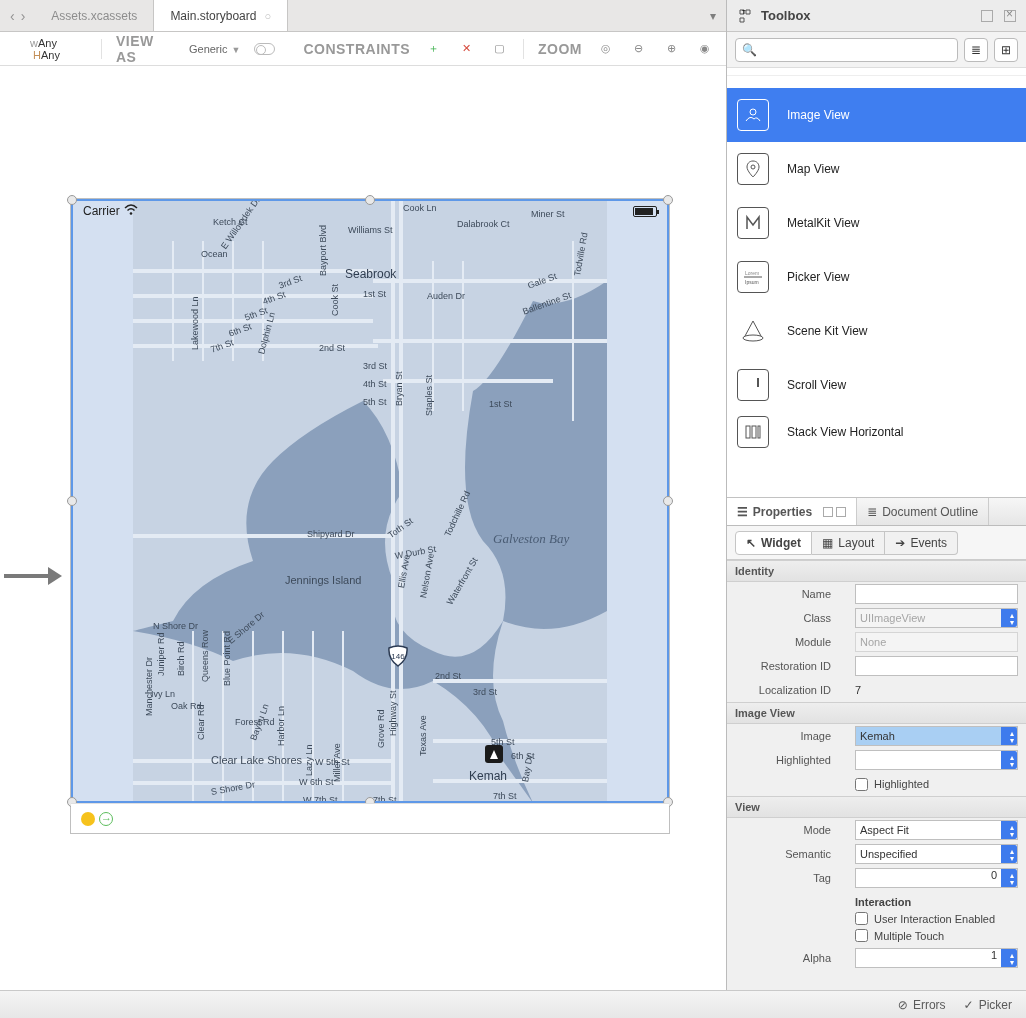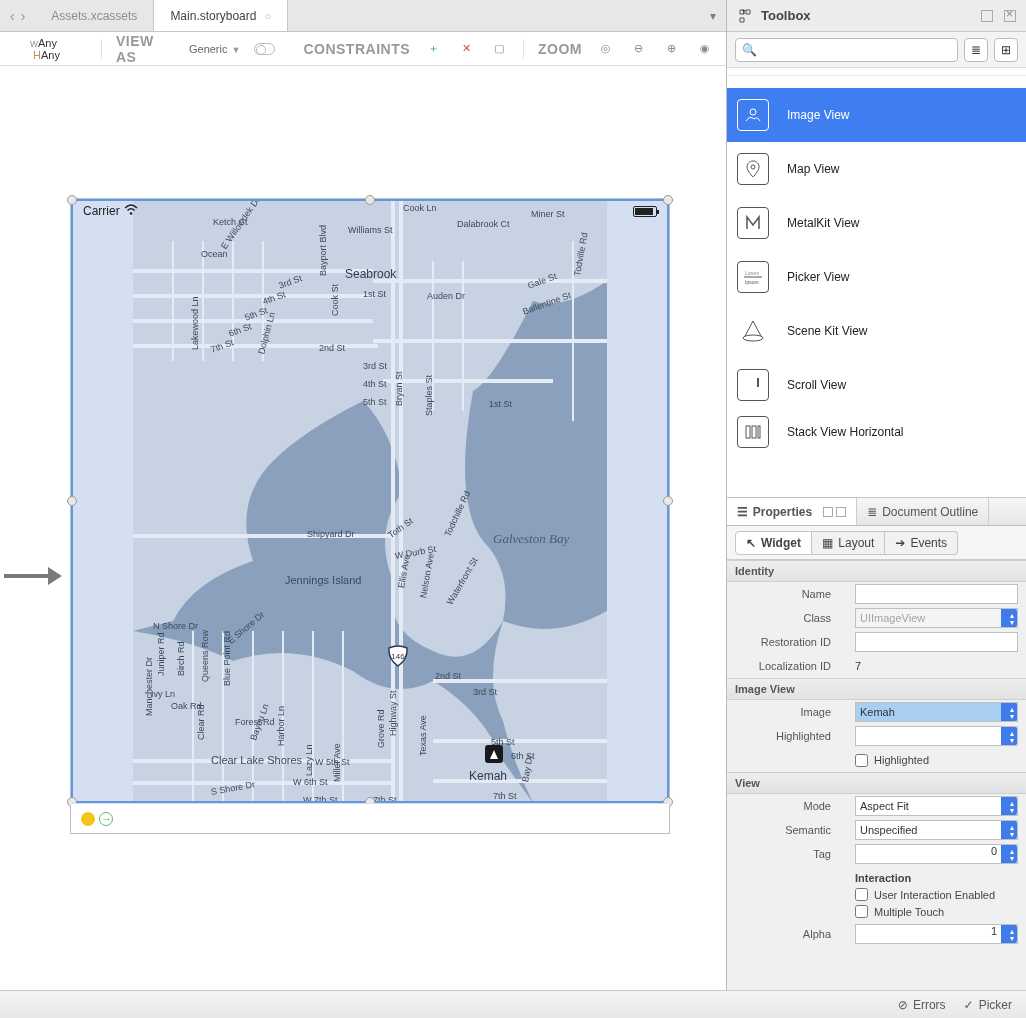--- a/index.html
+++ b/index.html
@@ -293,21 +293,21 @@
           <span class="maplabel rot" style="left:16px;top:510px;transform:rotate(-90deg);">Manchester Dr</span>
           <span class="maplabel" style="left:18px;top:488px;">Ivy Ln</span>
           <span class="maplabel" style="left:38px;top:500px;">Oak Rd</span>
           <span class="maplabel rot" style="left:68px;top:534px;transform:rotate(-90deg);">Clear Rd</span>
           <span class="maplabel" style="left:102px;top:516px;">Forest Rd</span>
           <span class="maplabel rot" style="left:120px;top:534px;transform:rotate(-70deg);">Bayou Ln</span>
           <span class="maplabel rot" style="left:148px;top:540px;transform:rotate(-90deg);">Harbor Ln</span>
           <span class="maplabel rot" style="left:176px;top:570px;transform:rotate(-90deg);">Lazy Ln</span>
           <span class="maplabel rot" style="left:204px;top:576px;transform:rotate(-90deg);">Miller Ave</span>
           <span class="maplabel" style="left:182px;top:556px;">W 5th St</span>
-          <span class="maplabel" style="left:160px;top:576px;">W 6th St</span>
+          <span class="maplabel" style="left:166px;top:576px;">W 6th St</span>
           <span class="maplabel" style="left:170px;top:594px;">W 7th St</span>
           <span class="maplabel rot" style="left:78px;top:586px;transform:rotate(-10deg);">S Shore Dr</span>
 
           <span class="maplabel rot" style="left:248px;top:542px;transform:rotate(-90deg);">Grove Rd</span>
           <span class="maplabel rot" style="left:260px;top:530px;transform:rotate(-90deg);">Highway St</span>
           <span class="maplabel rot" style="left:290px;top:550px;transform:rotate(-90deg);">Texas Ave</span>
           <span class="maplabel rot" style="left:392px;top:576px;transform:rotate(-80deg);">Bay Dr</span>
           <span class="maplabel" style="left:302px;top:470px;">2nd St</span>
           <span class="maplabel" style="left:340px;top:486px;">3rd St</span>
           <span class="maplabel" style="left:358px;top:536px;">5th St</span>
@@ -478,20 +478,28 @@
       <div class="prow">
           <div class="plabel">Class</div>
           <div class="pcontrol">
             <div class="pselect blue-end disabled">
               <span>UIImageView</span>
               <span class="chev">▴<br>▾</span>
             </div>
           </div>
         </div>
       <div class="prow">
+          <div class="plabel">Module</div>
+          <div class="pcontrol">
+            <div class="pselect disabled" style="border:1px solid #d5d5d5">
+              <span>None</span>
+            </div>
+          </div>
+        </div>
+      <div class="prow">
           <div class="plabel">Restoration ID</div>
           <div class="pcontrol"><input class="pinput" value="" style=""></div>
         </div>
       <div class="prow">
           <div class="plabel">Localization ID</div>
           <div class="pcontrol plain">7</div>
         </div>
 
       <div class="section-h">Image View</div>
       <div class="prow">

